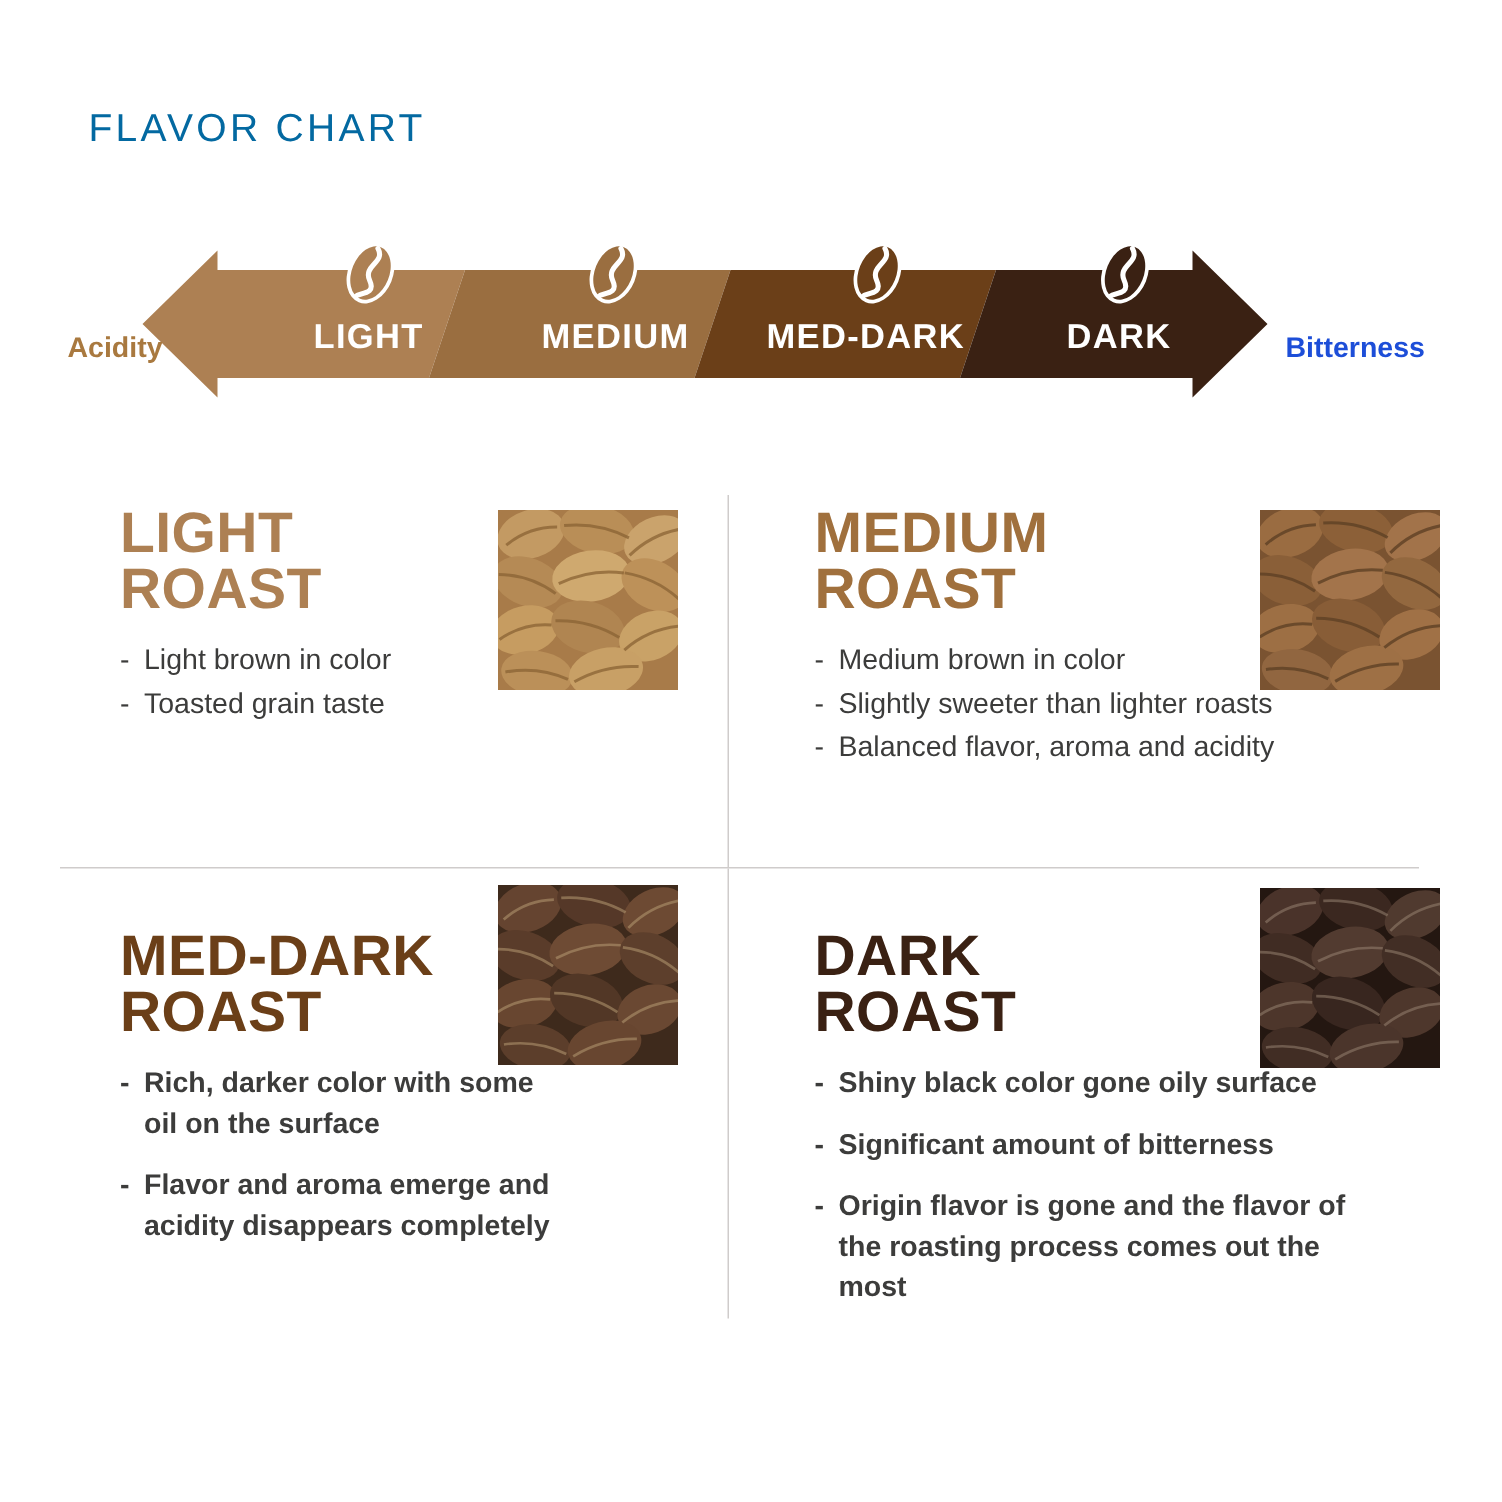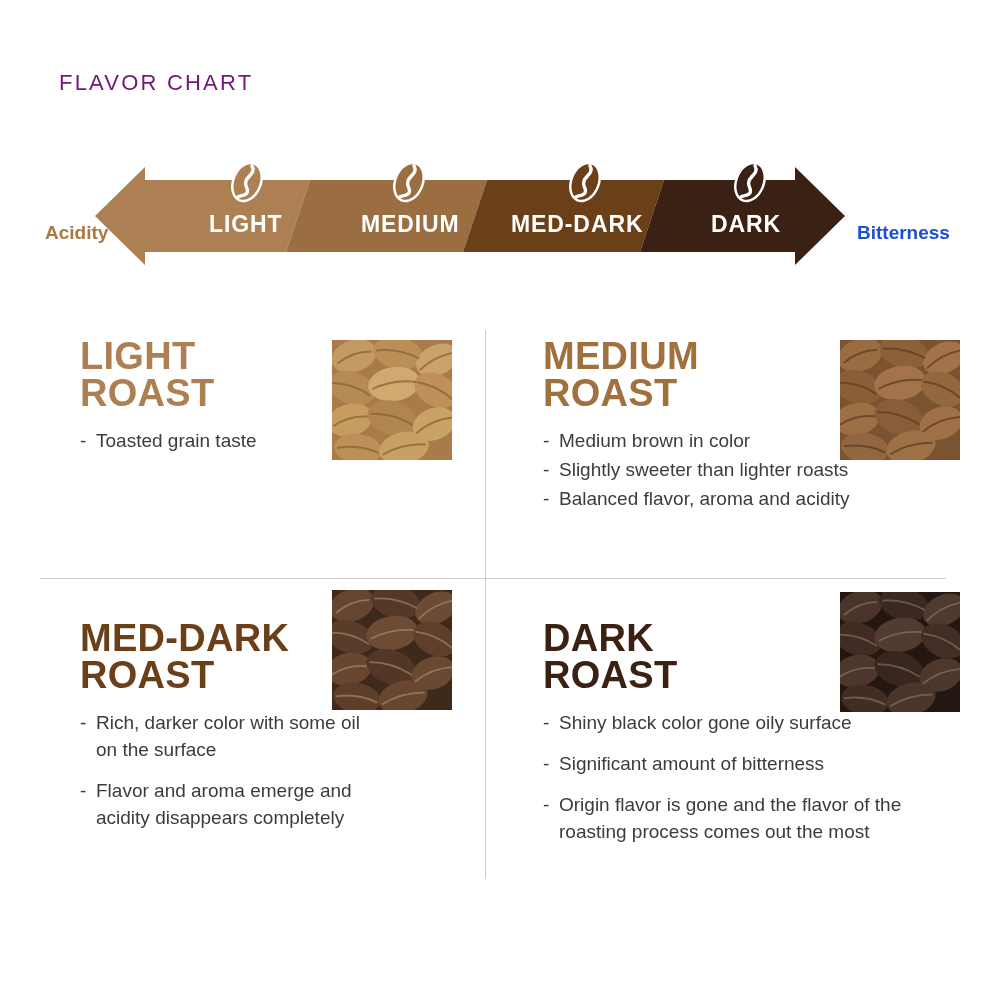--- a/index.html
+++ b/index.html
@@ -17,23 +17,23 @@
     width: 1001px;
     height: 1001px;
     background: #ffffff;
   }
 
   
   #chart-title {
     position: absolute;
     left: 59px;
     top: 70px;
-    font-size: 22px;
+    font-size: 26px;
     letter-spacing: 2.2px;
-    color: #701a75;
+    color: #0369a1;
     font-weight: 400;
     white-space: nowrap;
   }
 
   
   #scale-section {
     position: absolute;
     left: 0;
     top: 160px;
     width: 913px;
@@ -139,21 +139,21 @@
     padding-left: 16px;
     margin-bottom: 2px;
   }
   .bullet-item::before {
     content: "-";
     position: absolute;
     left: 0;
     top: 0;
     color: #3c3c3b;
   }
-  .bullet-list.spaced .bullet-item { margin-bottom: 14px; }
+  .bullet-list.spaced .bullet-item { margin-bottom: 14px; font-weight: bold; }
 
   
   .bean-photo {
     position: absolute;
     width: 120px;
     height: 120px;
     overflow: hidden;
   }
   #photo-light    { left: 332px; top: 40px; }
   #photo-medium   { left: 840px; top: 40px; }
@@ -225,20 +225,21 @@
   <div id="quadrants">
 
     <div class="divider-h"></div>
     <div class="divider-v-top"></div>
     <div class="divider-v-bottom"></div>
 
     <div class="quadrant" id="quadrant-light">
       <div class="roast-heading" style="color:#ad8053">LIGHT
 ROAST</div>
       <ul class="bullet-list">
+        <li class="bullet-item">Light brown in color</li>
         <li class="bullet-item">Toasted grain taste</li>
       </ul>
     </div>
 
     <div class="bean-photo" id="photo-light">
       <svg width="120" height="120" viewBox="0 0 120 120">
         <rect width="120" height="120" fill="#a87b49"></rect>
         <g>
           <ellipse cx="22" cy="16" rx="23" ry="16" fill="#c39a63" transform="rotate(-18 22 16)"></ellipse>
           <ellipse cx="66" cy="13" rx="25" ry="16" fill="#b98e57" transform="rotate(12 66 13)"></ellipse>

